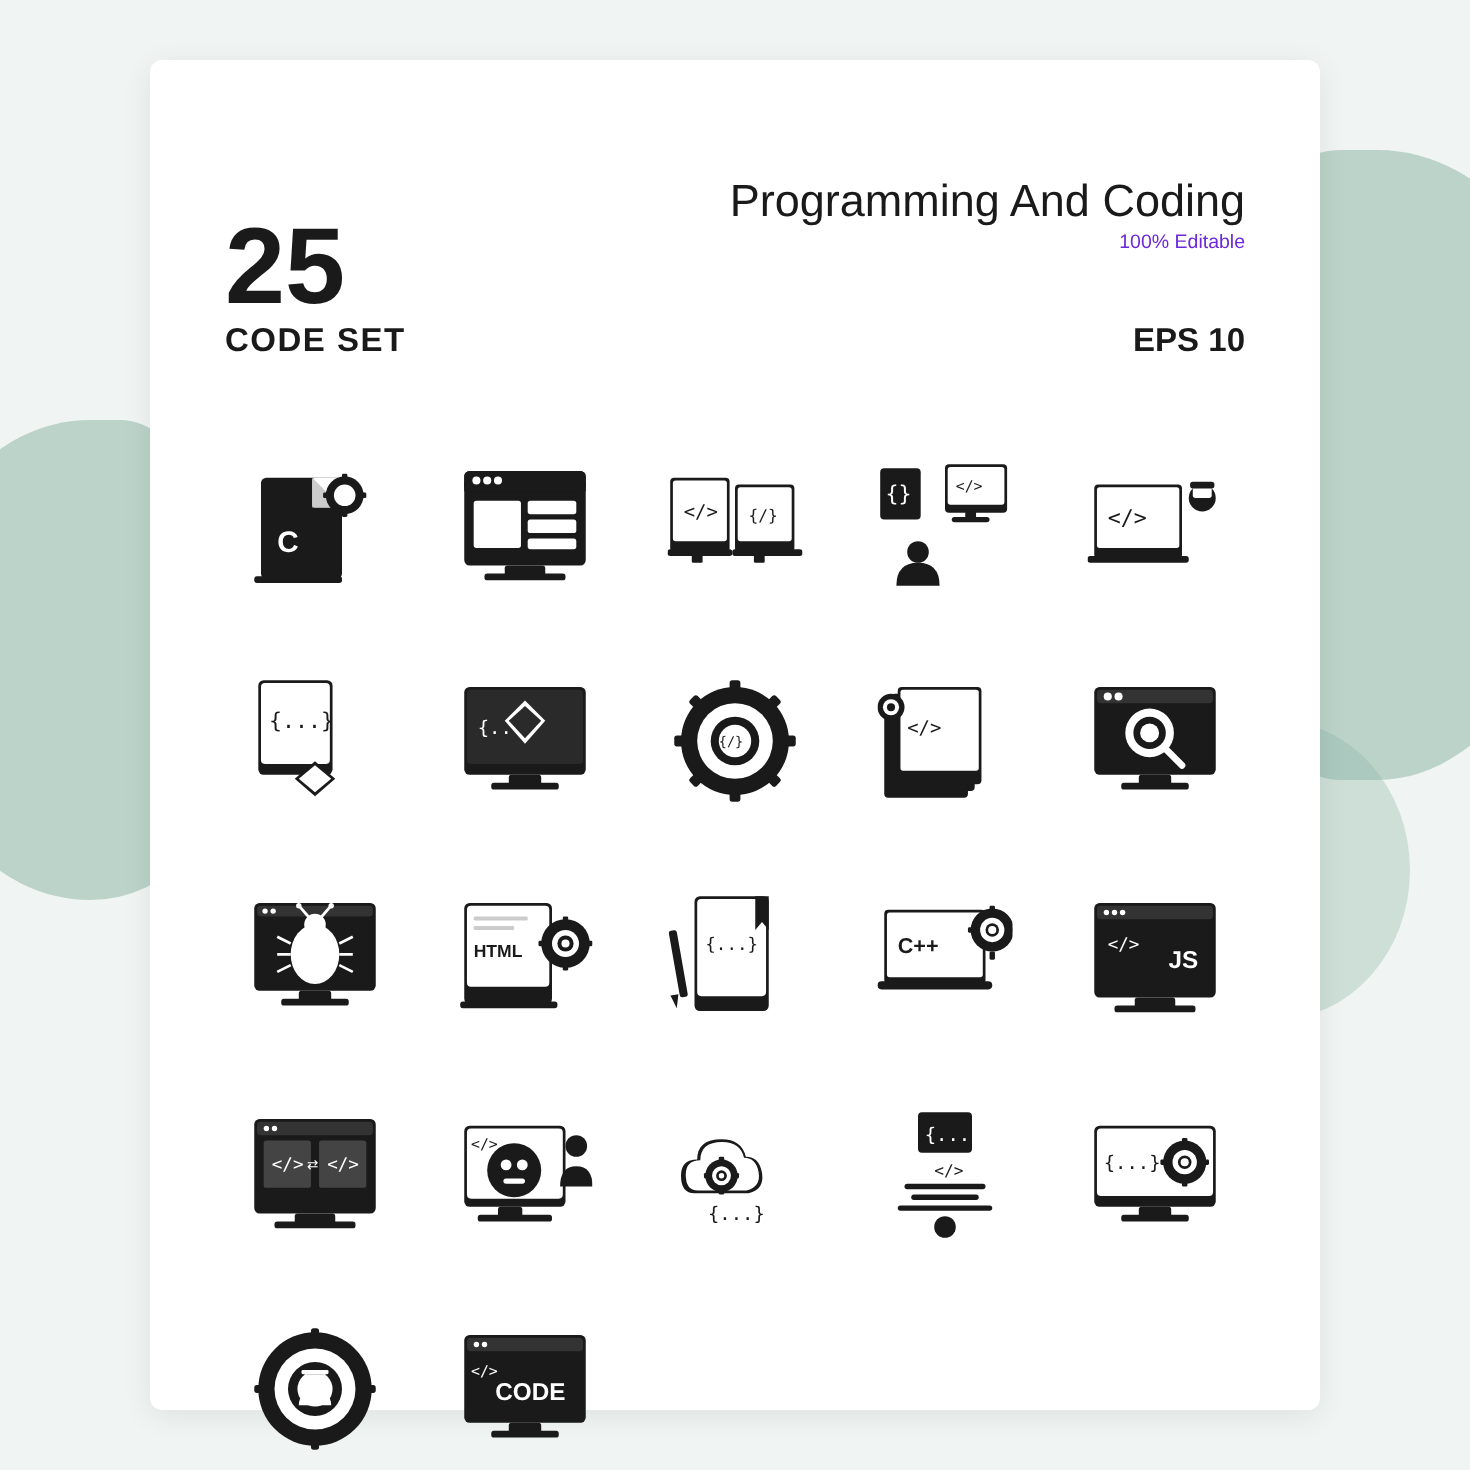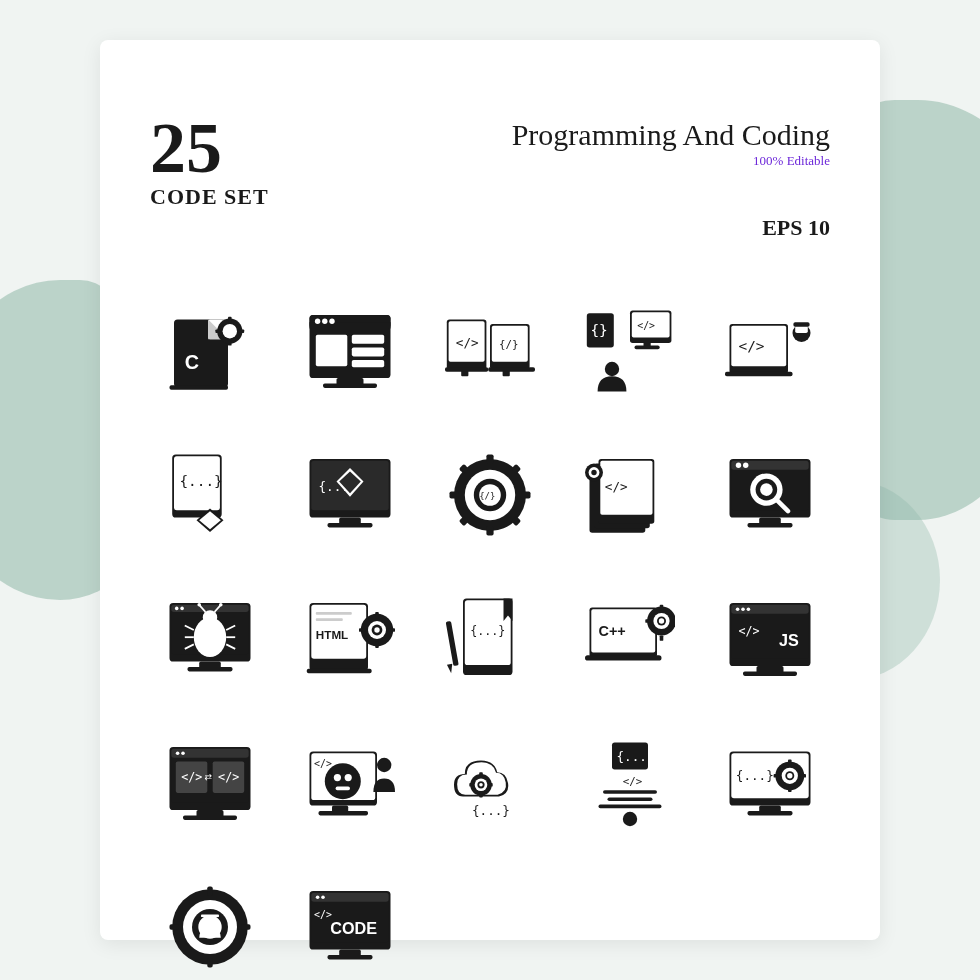--- a/index.html
+++ b/index.html
@@ -52,23 +52,22 @@
       background: #ffffff;
       border-radius: 8px;
       box-shadow: 0 4px 20px rgba(0,0,0,0.08);
       padding: 40px 50px;
     }
 
     
     .header {
       display: flex;
       justify-content: space-between;
-      align-items: center;
+      align-items: flex-end;
       margin-bottom: 50px;
-      font-family: Liberation Serif, serif;
     }
     .header-left {}
     .header-number {
       font-size: 72px;
       font-weight: 900;
       color: #1a1a1a;
       line-height: 1;
     }
     .header-iconset {
       font-size: 22px;

